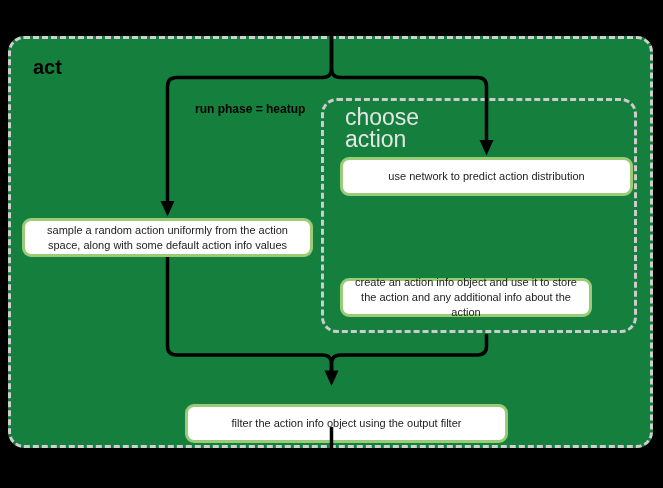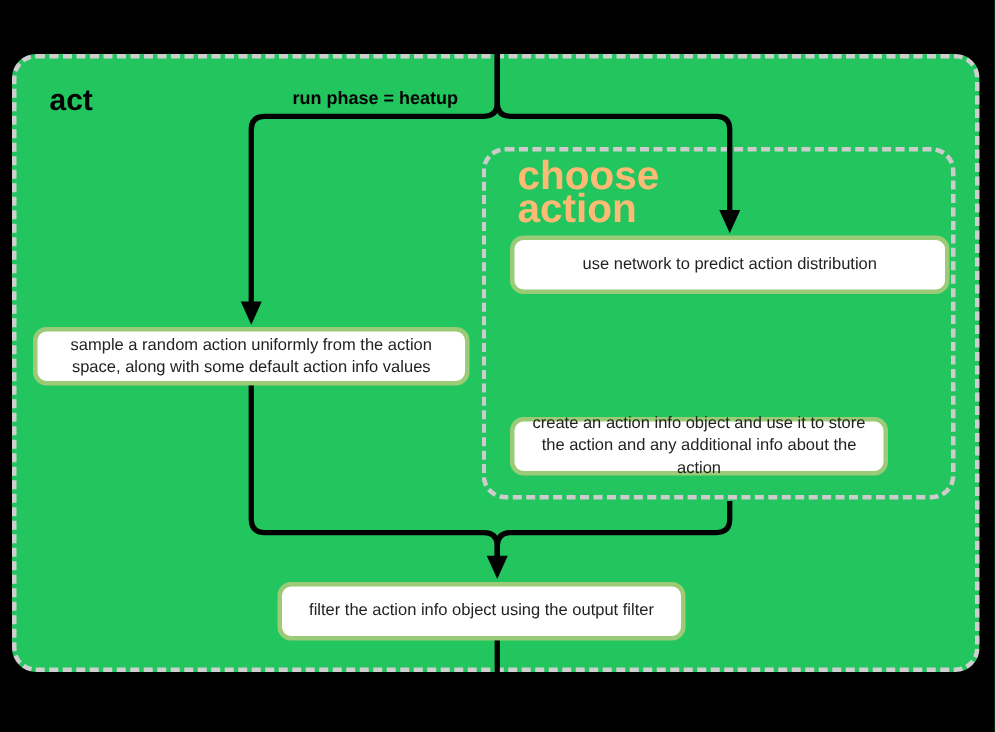--- a/index.html
+++ b/index.html
@@ -15,21 +15,21 @@
     font-family: "Liberation Sans", sans-serif;
     overflow: hidden;
   }
   .panel {
     position: absolute;
     left: 8px;
     top: 36px;
     width: 645px;
     height: 412px;
     box-sizing: border-box;
-    background: #22c55e;
+    background: #15803d;
     border: 3px dashed #cfcfcf;
     border-radius: 16px;
   }
   .panel-title {
     position: absolute;
     left: 22px;
     top: 16px;
     font-size: 20px;
     font-weight: bold;
     color: #000000;
@@ -43,33 +43,34 @@
     height: 235px;
     box-sizing: border-box;
     border: 3px dashed #cccccc;
     border-radius: 16px;
     background: transparent;
   }
   .group-title {
     position: absolute;
     left: 21px;
     top: 5px;
-    font-size: 27px;
-    font-weight: bold;
-    color: #fdba74;
+    font-size: 23px;
+    font-weight: normal;
+    color: #e5e5e5;
     line-height: 22px;
     white-space: pre-line;
   }
   .edge-label {
     position: absolute;
     font-size: 12px;
     font-weight: bold;
     color: #000000;
     line-height: 14px;
     white-space: nowrap;
+    margin-top: 44px;
   }
   .edge-label.heatup  { left: 195px; top: 58px; }
   .edge-label.training { left: 359px; top: 58px; }
   .node {
     position: absolute;
     box-sizing: border-box;
     background: #ffffff;
     border: 3px solid #9ccb77;
     border-radius: 9px;
     display: flex;
@@ -78,21 +79,21 @@
     text-align: center;
     font-size: 11px;
     line-height: 15px;
     color: #222222;
     padding: 2px 6px;
   }
   .node.sample   { left: 22px;  top: 218px; width: 291px; height: 39px; }
   .node.network  { left: 340px; top: 157px; width: 293px; height: 39px; }
   .node.explore  { left: 340px; top: 218px; width: 293px; height: 39px; }
   .node.create   { left: 340px; top: 278px; width: 252px; height: 39px; }
-  .node.filter   { left: 185px; top: 388px; width: 272px; height: 39px; text-align: right; }
+  .node.filter   { left: 185px; top: 404px; width: 323px; height: 39px; text-align: right; }
   .edges {
     position: absolute;
     left: 0;
     top: 0;
     width: 663px;
     height: 488px;
     pointer-events: none;
   }
   .edges path {
     fill: none;

